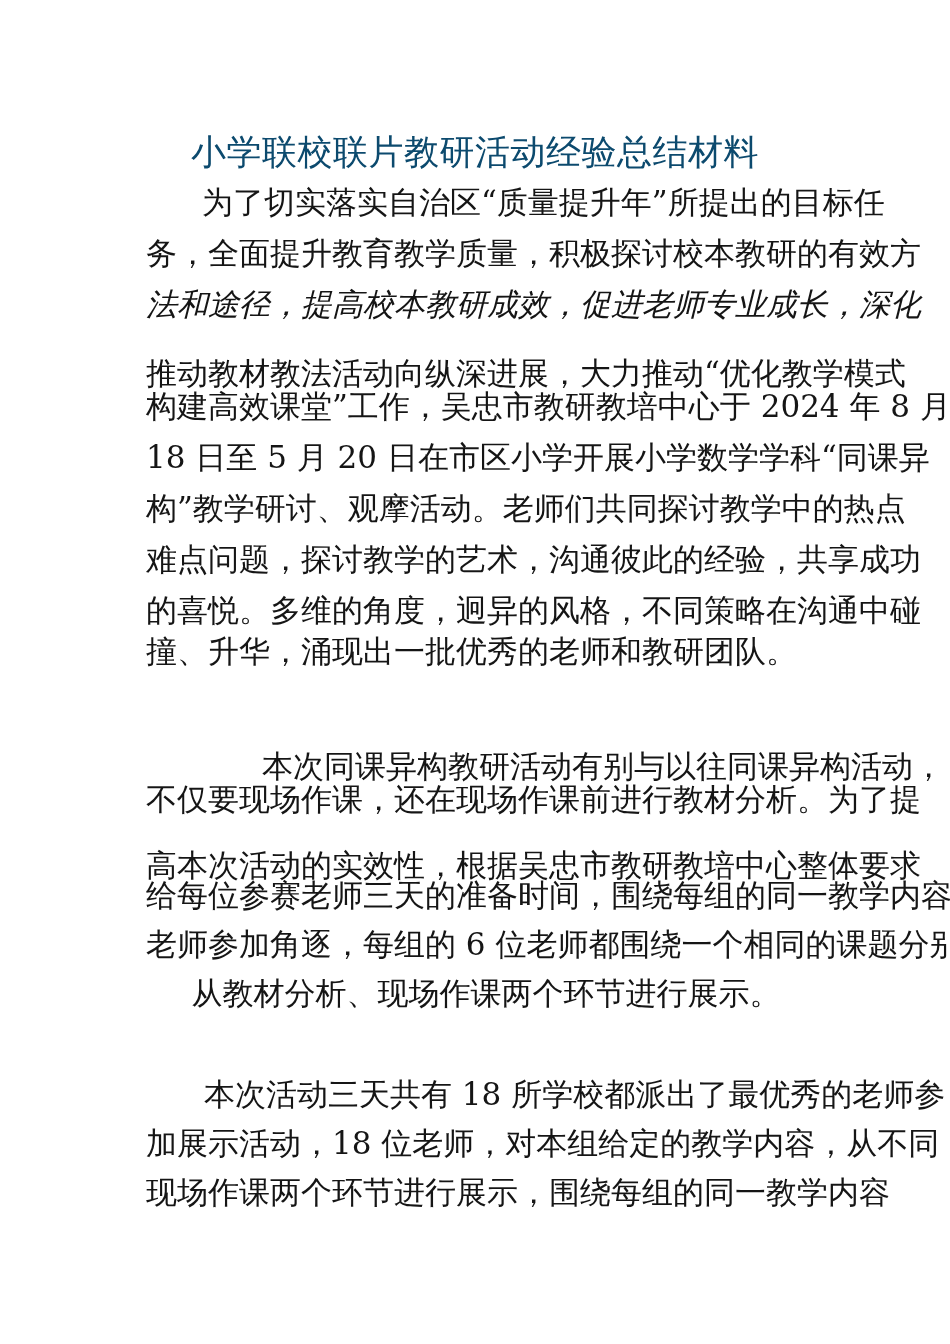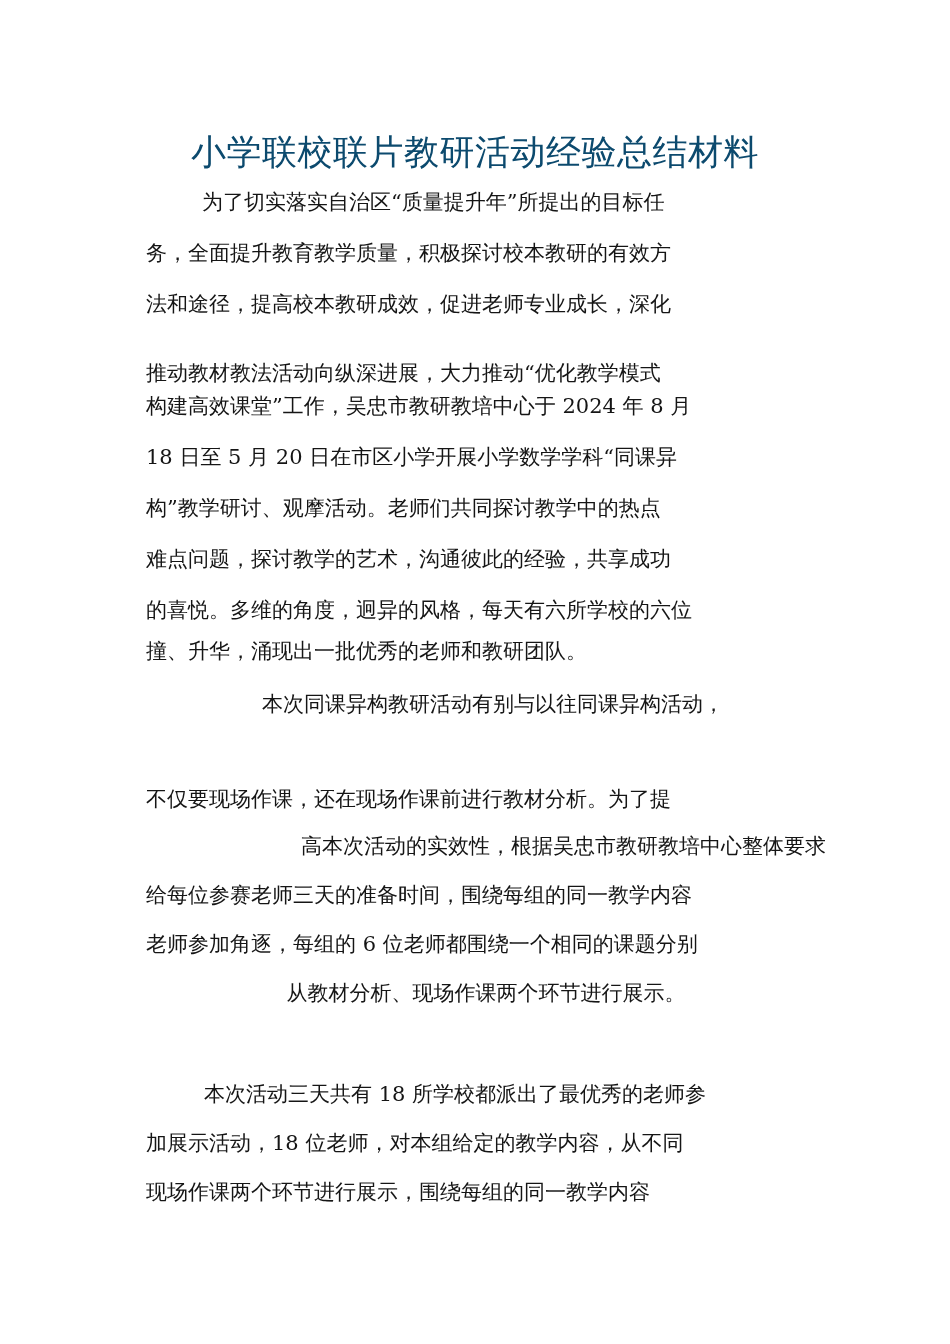--- a/index.html
+++ b/index.html
@@ -34,50 +34,50 @@
       letter-spacing: 0.5px;
       color: #0c4a6e;
       margin: 0;
       font-weight: normal;
     }
     .line {
       position: absolute;
       left: 146px;
       width: 680px;
       font-family: "DejaVu Serif", "Liberation Serif", serif;
-      font-size: 21px;
+      font-size: 31px;
       line-height: 34px;
       white-space: nowrap;
       color: #151515;
     }
   </style>
 </head>
 <body>
 
 <div class="page">
 
   <h1 class="title">小学联校联片教研活动经验总结材料</h1>
 
   <div>
     <div class="line" style="top:185px; left:202px;">为了切实落实自治区“质量提升年”所提出的目标任</div>
     <div class="line" style="top:236px;">务，全面提升教育教学质量，积极探讨校本教研的有效方</div>
-    <div class="line" style="top:287px;">法和途径，提高校本教研成效，促进老师专业成长，深化</div>
+    <div class="line" style="top:287px;font-style:italic;">法和途径，提高校本教研成效，促进老师专业成长，深化</div>
     <div class="line" style="top:356px;">推动教材教法活动向纵深进展，大力推动“优化教学模式</div>
     <div class="line" style="top:389px;">构建高效课堂”工作，吴忠市教研教培中心于 2024 年 8 月</div>
     <div class="line" style="top:440px;">18 日至 5 月 20 日在市区小学开展小学数学学科“同课异</div>
     <div class="line" style="top:491px;">构”教学研讨、观摩活动。老师们共同探讨教学中的热点</div>
     <div class="line" style="top:542px;">难点问题，探讨教学的艺术，沟通彼此的经验，共享成功</div>
-    <div class="line" style="top:593px;">的喜悦。多维的角度，迥异的风格，每天有六所学校的六位</div>
+    <div class="line" style="top:593px;">的喜悦。多维的角度，迥异的风格，不同策略在沟通中碰</div>
     <div class="line" style="top:634px;">撞、升华，涌现出一批优秀的老师和教研团队。</div>
   </div>
 
   <div>
-    <div class="line" style="top:687px; left:262px;">本次同课异构教研活动有别与以往同课异构活动，</div>
+    <div class="line" style="top:749px; left:262px;">本次同课异构教研活动有别与以往同课异构活动，</div>
     <div class="line" style="top:782px;">不仅要现场作课，还在现场作课前进行教材分析。为了提</div>
-    <div class="line" style="top:829px;text-align:right;">高本次活动的实效性，根据吴忠市教研教培中心整体要求</div>
+    <div class="line" style="top:848px;text-align:right;">高本次活动的实效性，根据吴忠市教研教培中心整体要求</div>
     <div class="line" style="top:878px;">给每位参赛老师三天的准备时间，围绕每组的同一教学内容</div>
     <div class="line" style="top:927px;">老师参加角逐，每组的 6 位老师都围绕一个相同的课题分别</div>
     <div class="line" style="top:976px;text-align:center;">从教材分析、现场作课两个环节进行展示。</div>
   </div>
 
   <div>
     <div class="line" style="top:1077px; left:204px;">本次活动三天共有 18 所学校都派出了最优秀的老师参</div>
     <div class="line" style="top:1126px;">加展示活动，18 位老师，对本组给定的教学内容，从不同</div>
     <div class="line" style="top:1175px;">现场作课两个环节进行展示，围绕每组的同一教学内容</div>
   </div>

